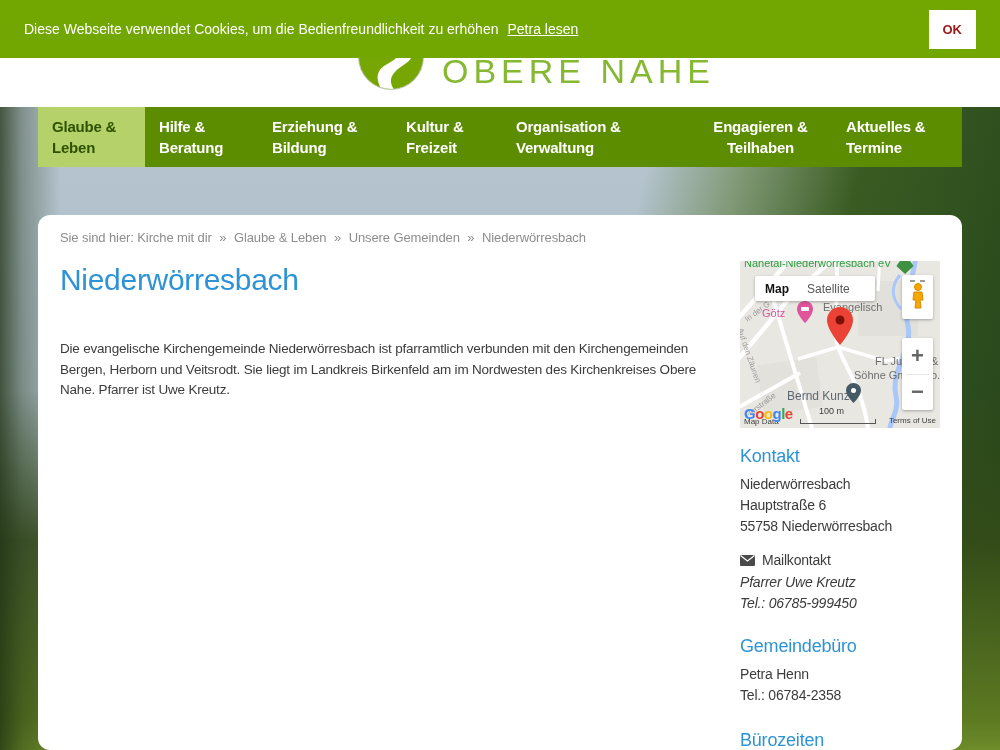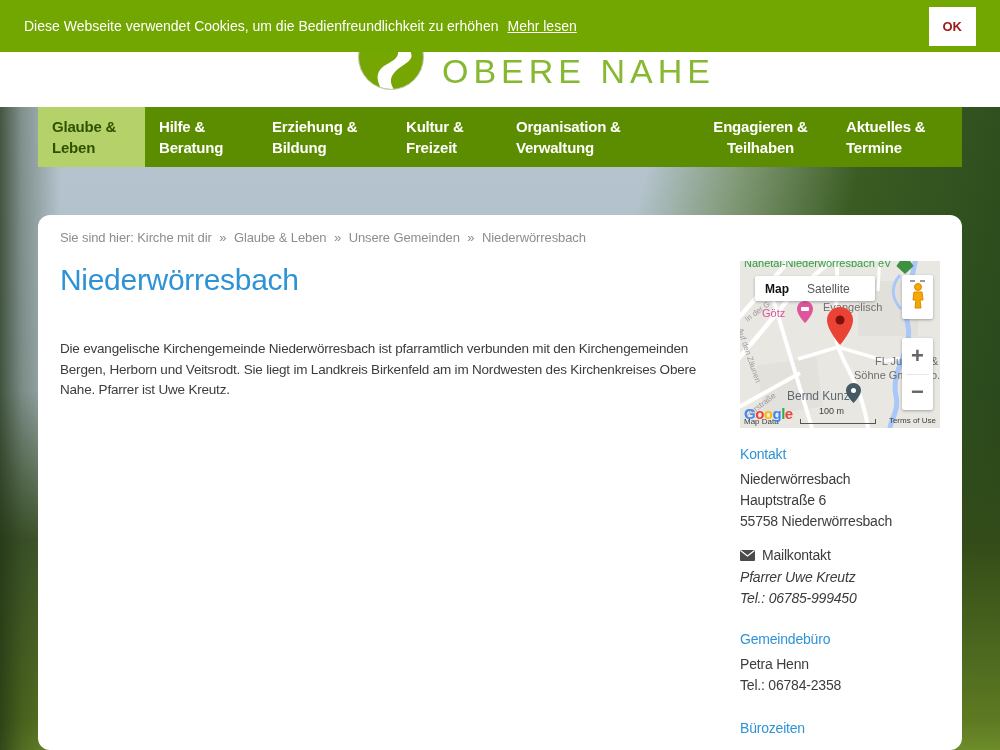--- a/index.html
+++ b/index.html
@@ -12,21 +12,21 @@
   .photo-bg{
     position:absolute;inset:0;z-index:0;
     background:
       linear-gradient(to right, rgba(30,48,18,.75) 0px, rgba(30,48,18,.35) 22px, rgba(30,48,18,0) 60px),
       linear-gradient(to bottom, rgba(0,0,0,0) 52%, rgba(52,76,24,.85) 72%, #5d7a22 96%, #6d8c2a 100%),
       linear-gradient(104deg, rgba(0,0,0,0) 58%, rgba(86,118,46,.55) 66%, #3a5c22 76%, #23401a 100%),
       linear-gradient(to bottom, #bac8d1 0%, #b0c0ca 38%, #9db1b0 100%);
   }
   
   .cookie{
-    position:absolute;top:0;left:0;right:0;height:52px;background:#72a600;z-index:50;
+    position:absolute;top:0;left:0;right:0;height:58px;background:#72a600;z-index:50;
     display:flex;align-items:center;padding:0 24px;box-sizing:border-box;
   }
   .cookie-msg{color:#fff;font-size:14px;}
   .cookie-link{color:#fff;font-size:14px;text-decoration:underline;margin-left:9px;cursor:pointer;}
   .cookie-ok{
     margin-left:auto;background:#fff;border:none;color:#9e1a1a;font-weight:bold;
     font-size:13px;padding:12px 14px;cursor:pointer;font-family:inherit;
   }
   
   .header{position:absolute;top:0;left:0;right:0;height:107px;background:#fff;z-index:5;}
@@ -61,21 +61,21 @@
   .breadcrumb a{color:#8d8d8d;text-decoration:none;cursor:pointer;}
   .bc-sep{margin:0 4px;}
   .columns{display:flex;margin-top:8px;}
   .col-left{width:660px;}
   .col-right{width:200px;margin-left:20px;}
   .page-title{font-size:30px;font-weight:400;color:#2e93d6;margin:10px 0 0;letter-spacing:-0.3px;}
   .body-text{
     margin-top:42px;font-size:13.5px;line-height:1.52;color:#3c3c3c;
     letter-spacing:-0.2px;max-width:692px;
   }
-  .h-blue{font-size:14px;font-weight:500;color:#2e93d6;margin:18px 0 7px;letter-spacing:-0.2px;}
+  .h-blue{font-size:18px;font-weight:500;color:#2e93d6;margin:18px 0 7px;letter-spacing:-0.2px;}
   .addr-line,.plain-line{font-size:14px;color:#3c3c3c;line-height:1.5;letter-spacing:-0.2px;}
   .mail-row{margin-top:15px;display:flex;align-items:center;gap:7px;cursor:pointer;}
   .mail-row span{font-size:14px;color:#3c3c3c;letter-spacing:-0.2px;}
   .block{margin-top:4px;font-style:italic;}
   
   .map{
     position:relative;width:200px;height:167px;background:#e9e7e2;overflow:hidden;
     margin-top:8px;cursor:grab;
   }
   .map svg.roads{position:absolute;inset:0;}
@@ -137,21 +137,21 @@
   <div class="logo-circle">
     <svg width="66" height="66" viewBox="0 0 66 66">
       <path d="M46 2 C20 14 54 26 30 38 C14 46 18 56 23 66 L36 66 C28 55 32 48 46 39 C66 26 32 20 52 6 Z" fill="#ffffff"></path>
     </svg>
   </div>
   <div class="logo-text">OBERE NAHE</div>
 </div>
 
 <div class="cookie">
   <span class="cookie-msg">Diese Webseite verwendet Cookies, um die Bedienfreundlichkeit zu erhöhen</span>
-  <a class="cookie-link">Mehr lesen</a>
+  <a class="cookie-link">Petra lesen</a>
   <button class="cookie-ok">OK</button>
 </div>
 
 <div class="nav">
   <div class="nav-item active">
     <div>Glaube &amp;</div>
     <div>Leben</div>
   </div>
   <div class="nav-item">
     <div>Hilfe &amp;</div>

